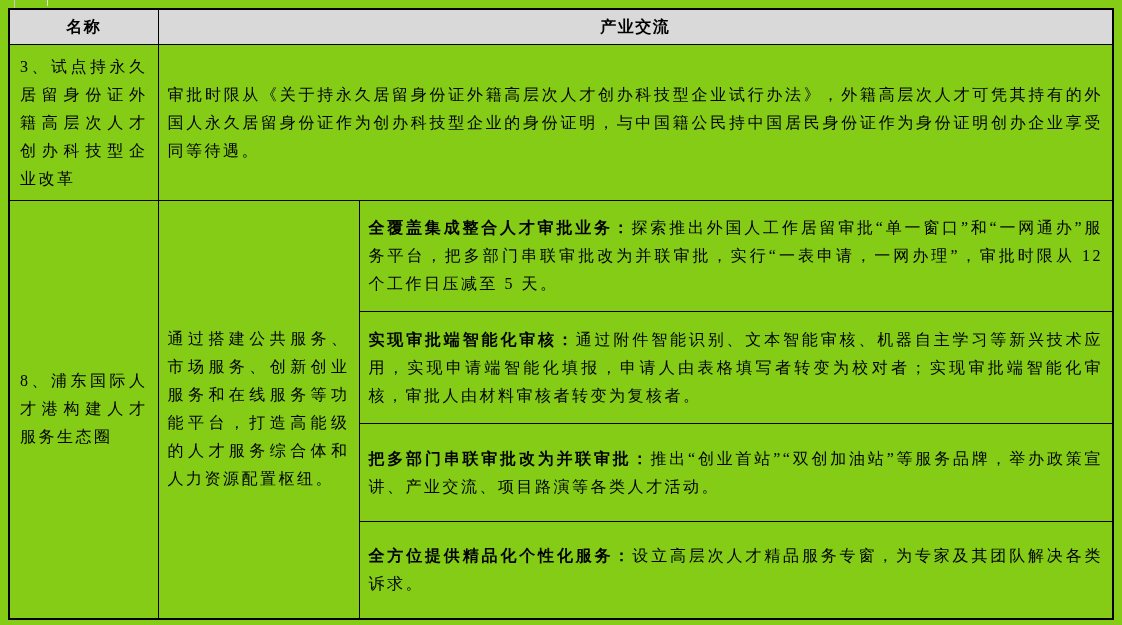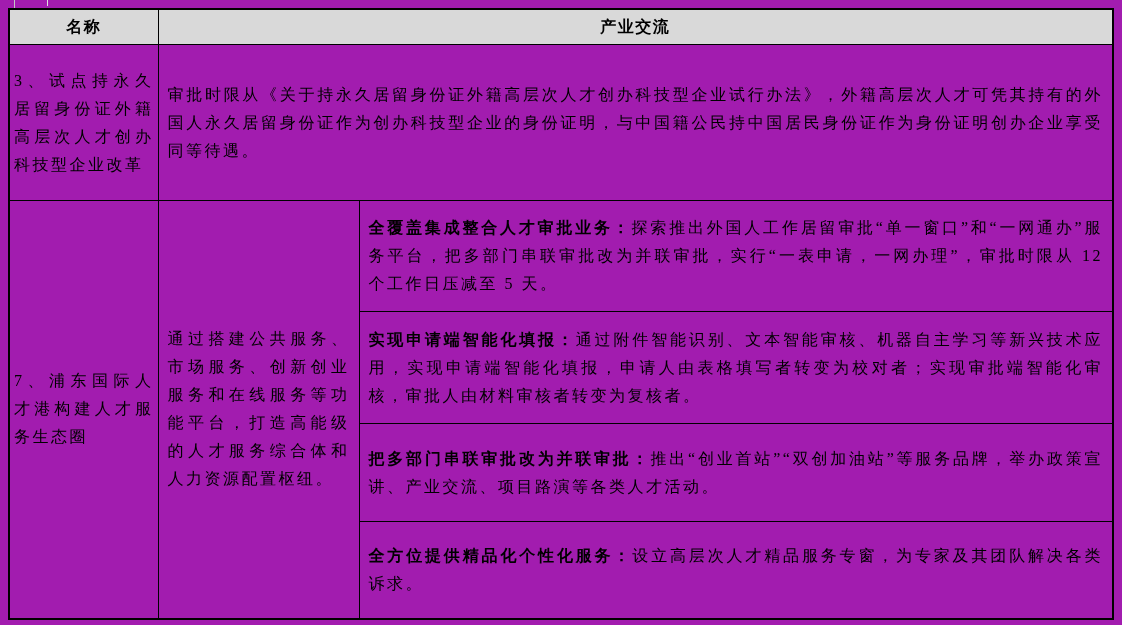--- a/index.html
+++ b/index.html
@@ -9,21 +9,21 @@
     width: 1122px;
     height: 625px;
     overflow: hidden;
     font-family: "Liberation Serif", "DejaVu Serif", serif;
     color: #000000;
   }
   .page {
     position: relative;
     width: 1122px;
     height: 625px;
-    background: #a21caf;
+    background: #84cc16;
   }
   
   .corner-tick-v {
     position: absolute;
     left: 14px; top: 0;
     width: 1px; height: 9px;
     background: #c6c6c6;
   }
   .corner-tick-v2 {
     position: absolute;
@@ -53,21 +53,21 @@
   table.policy th {
     background: #d9d9d9;
     font-weight: bold;
     text-align: center;
     letter-spacing: 1.5px;
     height: 30px;
     line-height: 22px;
     padding: 2px 4px;
   }
   td.name-cell {
-    padding: 2px 4px;
+    padding: 2px 10px;
     text-align: justify;
     margin-left: 24px;
   }
   td.summary-cell {
     padding: 2px 9px;
     text-align: justify;
     font-family: Liberation Serif, serif;
   }
   td.content-cell,
   td.item-cell {
@@ -96,29 +96,29 @@
         <th>名称</th>
         <th colspan="2">产业交流</th>
       </tr>
     </thead>
     <tbody>
       <tr style="height:156px">
         <td class="name-cell">3、试点持永久居留身份证外籍高层次人才创办科技型企业改革</td>
         <td colspan="2" class="content-cell">审批时限从《关于持永久居留身份证外籍高层次人才创办科技型企业试行办法》，外籍高层次人才可凭其持有的外国人永久居留身份证作为创办科技型企业的身份证明，与中国籍公民持中国居民身份证作为身份证明创办企业享受同等待遇。</td>
       </tr>
       <tr style="height:111px">
-        <td class="name-cell" rowspan="4">7、浦东国际人才港构建人才服务生态圈</td>
+        <td class="name-cell" rowspan="4">8、浦东国际人才港构建人才服务生态圈</td>
         <td class="summary-cell" rowspan="4">通过搭建公共服务、市场服务、创新创业服务和在线服务等功能平台，打造高能级的人才服务综合体和人力资源配置枢纽。</td>
         <td class="item-cell">
           <b>全覆盖集成整合人才审批业务：</b><span>探索推出外国人工作居留审批“单一窗口”和“一网通办”服务平台，把多部门串联审批改为并联审批，实行“一表申请，一网办理”，审批时限从 12 个工作日压减至 5 天。</span>
         </td>
       </tr>
       <tr style="height:112px">
         <td class="item-cell">
-          <b>实现申请端智能化填报：</b><span>通过附件智能识别、文本智能审核、机器自主学习等新兴技术应用，实现申请端智能化填报，申请人由表格填写者转变为校对者；实现审批端智能化审核，审批人由材料审核者转变为复核者。</span>
+          <b>实现审批端智能化审核：</b><span>通过附件智能识别、文本智能审核、机器自主学习等新兴技术应用，实现申请端智能化填报，申请人由表格填写者转变为校对者；实现审批端智能化审核，审批人由材料审核者转变为复核者。</span>
         </td>
       </tr>
       <tr style="height:98px">
         <td class="item-cell">
           <b>把多部门串联审批改为并联审批：</b><span>推出“创业首站”“双创加油站”等服务品牌，举办政策宣讲、产业交流、项目路演等各类人才活动。</span>
         </td>
       </tr>
       <tr style="height:97px">
         <td class="item-cell">
           <b>全方位提供精品化个性化服务：</b><span>设立高层次人才精品服务专窗，为专家及其团队解决各类诉求。</span>

